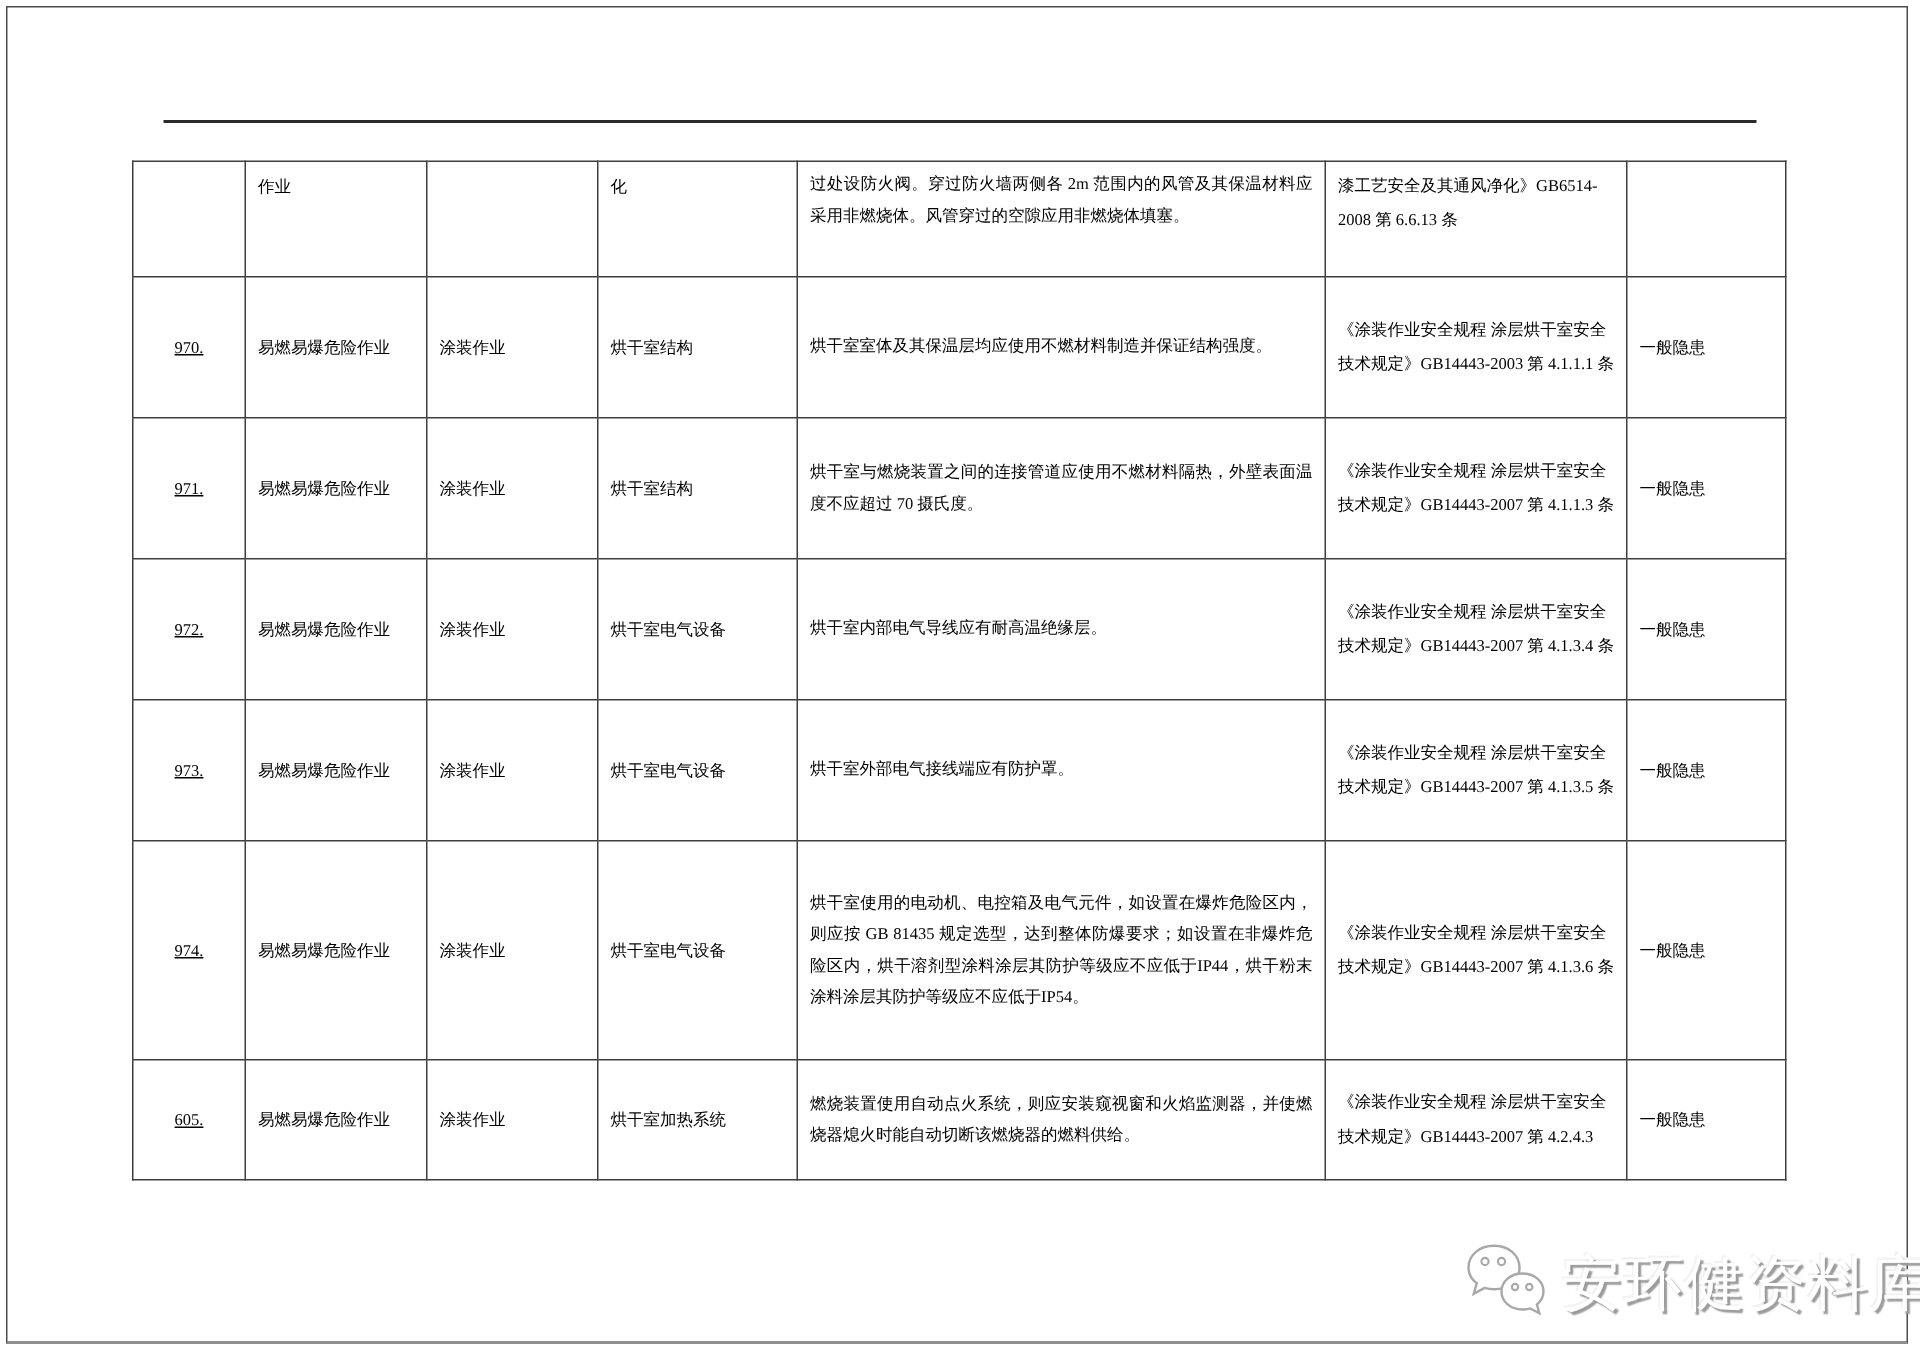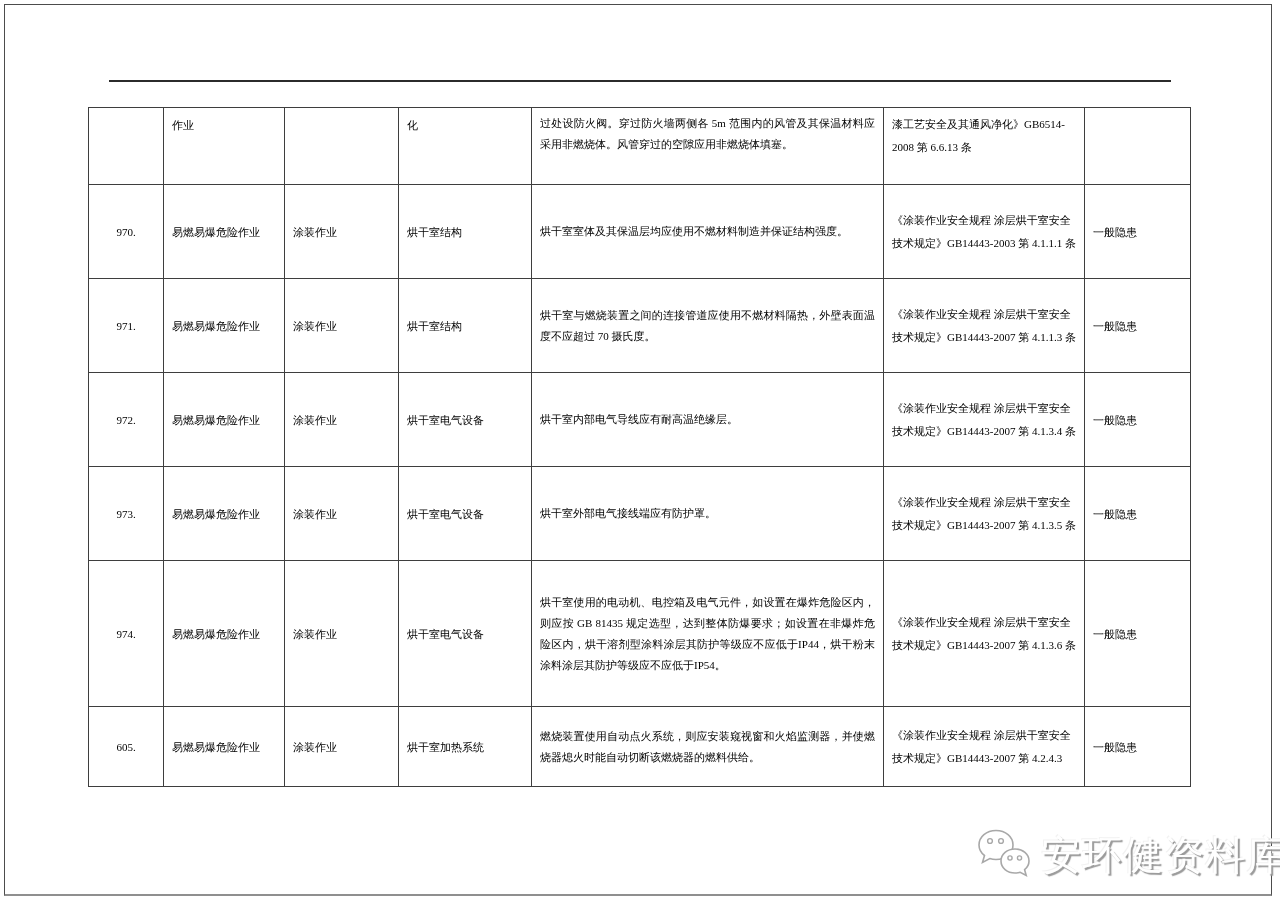--- a/index.html
+++ b/index.html
@@ -24,21 +24,21 @@
   }
   table.hazard td{
     border:1px solid #3e3e3e;padding:2px 8px;vertical-align:middle;
     overflow:hidden;word-break:break-word;
   }
   tr.r0{height:77px;}
   tr.r0 td{vertical-align:top;padding-top:5px;}
   tr.rn{height:94px;}
   tr.r974{height:146px;}
   tr.r975{height:80px;}
-  td.seq{text-align:center;padding-left:2px;padding-right:2px;}
+  td.seq{text-align:center;padding-left:2px;padding-right:2px;text-decoration:underline;}
   td.cat{line-height:24px;}
   td.desc{text-align:justify;line-height:21px;}
   td.basis{line-height:23px;padding-left:11px;padding-right:9px;}
   td.result{text-align:left;padding-left:3px;padding-right:3px;}
   .watermark{
     position:absolute;left:975px;top:828px;width:280px;height:60px;
     display:flex;align-items:flex-start;white-space:nowrap;
   }
   .wm-text{
     font-size:40px;letter-spacing:1px;color:#ffffff;
@@ -62,21 +62,21 @@
       <col style="width:352px">
       <col style="width:201px">
     <col style="width:106px">
   </colgroup>
   <tbody>
     <tr class="r0">
       <td class="seq"></td>
       <td class="cat">作业</td>
       <td class="cat"></td>
       <td class="cat">化</td>
-      <td class="desc">过处设防火阀。穿过防火墙两侧各 5m 范围内的风管及其保温材料应采用非燃烧体。风管穿过的空隙应用非燃烧体填塞。</td>
+      <td class="desc">过处设防火阀。穿过防火墙两侧各 2m 范围内的风管及其保温材料应采用非燃烧体。风管穿过的空隙应用非燃烧体填塞。</td>
       <td class="basis">漆工艺安全及其通风净化》GB6514-2008 第 6.6.13 条</td>
       <td class="result"></td>
     </tr>
     <tr class="rn">
       <td class="seq">970.</td>
       <td class="cat">易燃易爆危险作业</td>
       <td class="cat">涂装作业</td>
       <td class="cat">烘干室结构</td>
       <td class="desc">烘干室室体及其保温层均应使用不燃材料制造并保证结构强度。</td>
       <td class="basis">《涂装作业安全规程 涂层烘干室安全技术规定》GB14443-2003 第 4.1.1.1 条</td>

